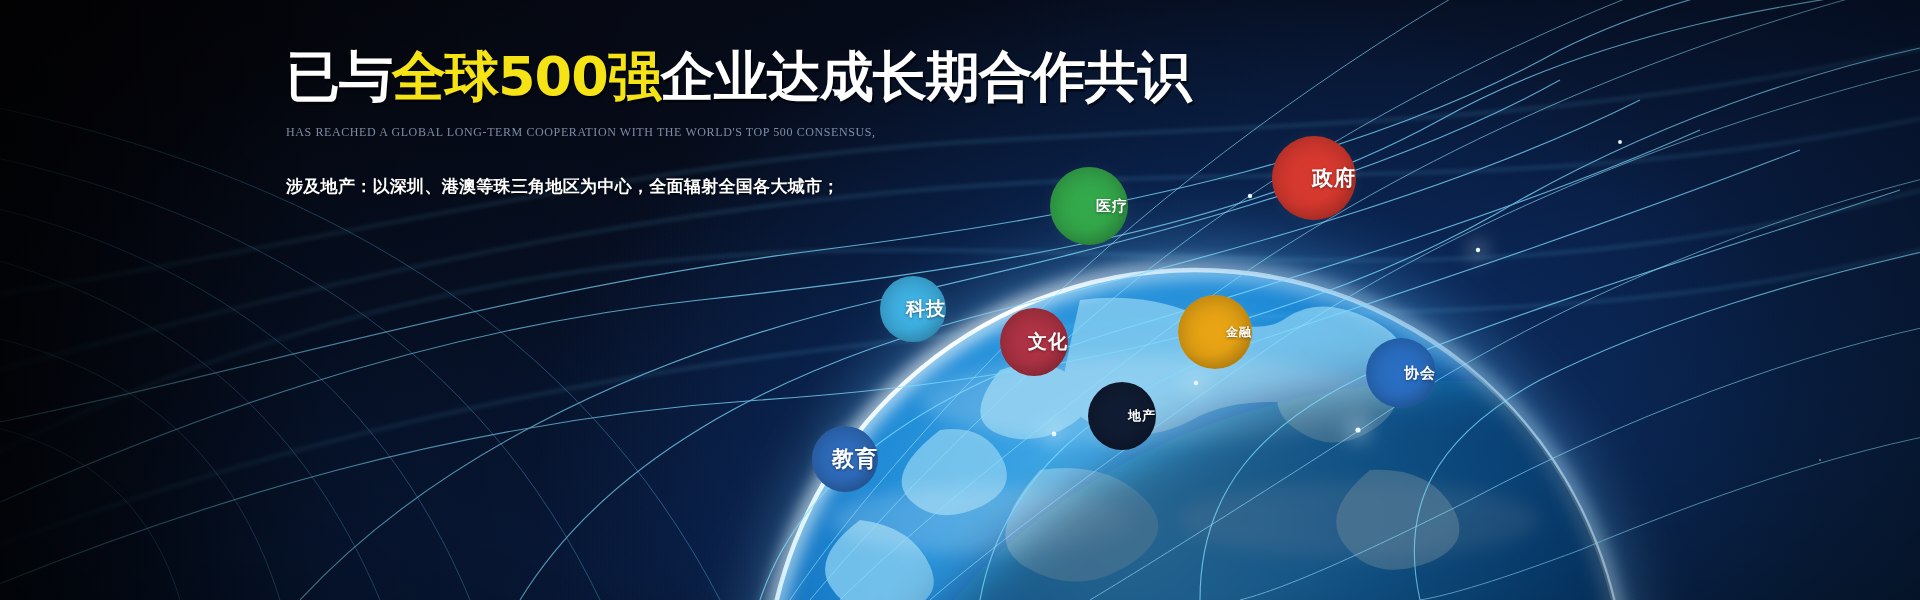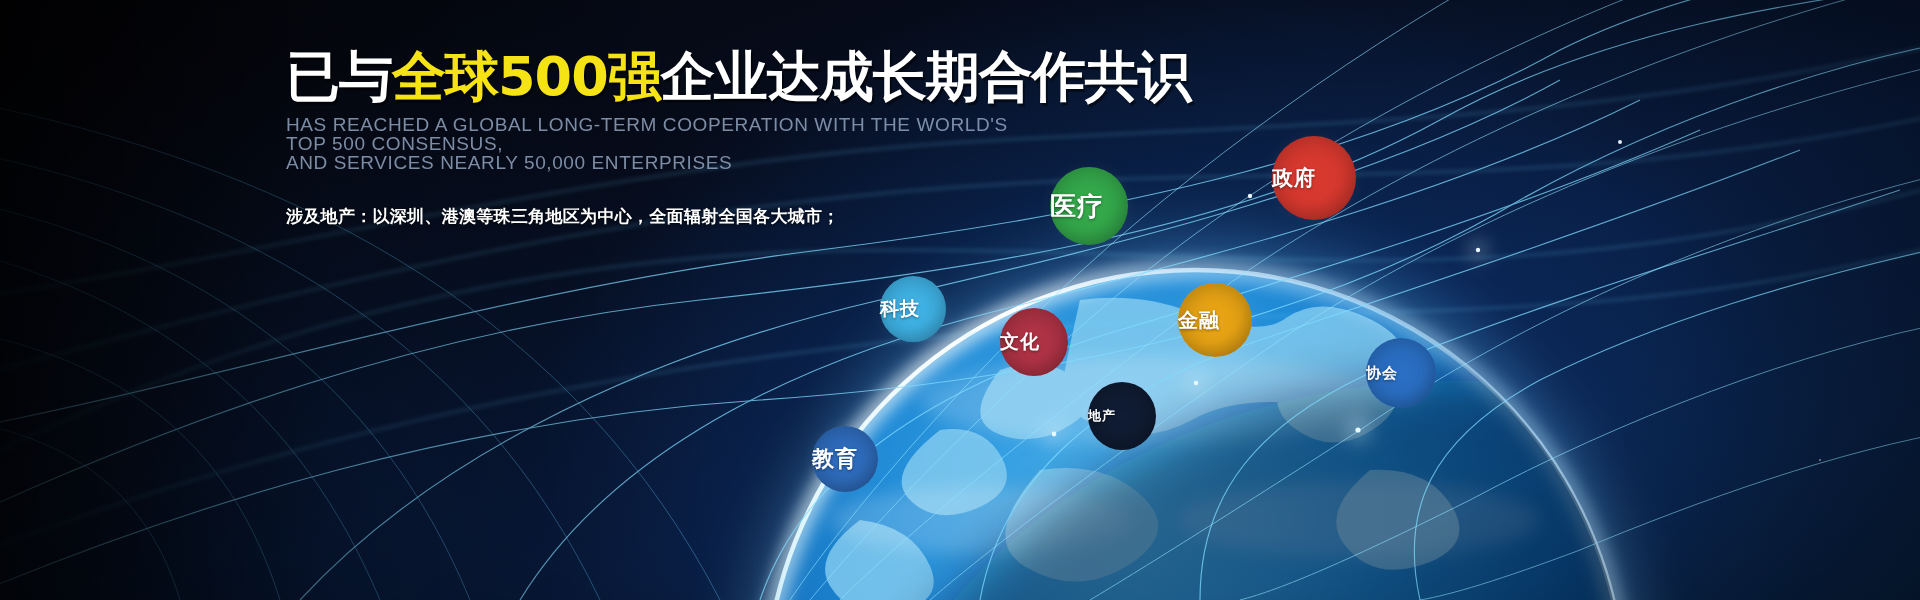--- a/index.html
+++ b/index.html
@@ -66,24 +66,24 @@
     line-height:50px;
     letter-spacing:-1px;
     font-family:"DejaVu Sans","Liberation Sans",sans-serif;
     white-space:nowrap;
   }
   .hl-line{display:block;}
   .hl-w{color:#ffffff;text-shadow:0 0 1px rgba(0,0,0,.7), 2px 3px 0 rgba(0,0,0,.45);}
   .hl-y{color:#f5e316;text-shadow:0 0 1px rgba(0,0,0,.7), 2px 3px 0 rgba(0,0,0,.45);}
 
   .eng{
-    margin-top:13px;
+    margin-top:21px;
     color:#97a9c4;
-    font-family:Liberation Sans, sans-serif;
-    font-size:19px;
+    font-family:Liberation Serif, serif;
+    font-size:12px;
     line-height:19px;
     letter-spacing:.6px;
     text-transform:uppercase;
     opacity:.82;
   }
   .eng span{display:block;}
 
   .body-cn{
     margin-top:29px;
     color:#ffffff;
@@ -93,21 +93,21 @@
     font-family:"DejaVu Sans","Liberation Sans",sans-serif;
     letter-spacing:.3px;
     text-shadow:0 1px 3px rgba(0,0,0,.8);
   }
   .body-cn span{display:block;}
 
   
   .bubble{
     position:absolute;
     border-radius:50%;
-    display:flex;align-items:center;justify-content:flex-start;
+    display:flex;align-items:center;justify-content:flex-end;
     color:#fff;
     font-weight:700;
     font-family:Liberation Mono, monospace;
     letter-spacing:1px;
     z-index:35;
     text-shadow:0 1px 3px rgba(0,0,0,.45);
     box-shadow:0 0 24px rgba(0,0,0,.28) inset, 0 0 18px rgba(255,255,255,.05);
   }
 </style>
 </head>
@@ -239,37 +239,36 @@
   <div class="bg-vign"></div>
 
   <div class="copy">
 
     <div class="headline">
       <span class="hl-line"><span class="hl-w">已与</span><span class="hl-y">全球500强</span><span class="hl-w">企业达成长期合作共识</span></span>
     </div>
 
     <div class="eng">
       <span>HAS REACHED A GLOBAL LONG-TERM COOPERATION WITH THE WORLD'S TOP 500 CONSENSUS,</span>
-      <span>AND SERVICES NEARLY 50,000 ENTERPRISES</span>
     </div>
 
     <div class="body-cn">
       <span>涉及地产：以深圳、港澳等珠三角地区为中心，全面辐射全国各大城市；</span>
     </div>
 
   </div>
 
   <div id="bubble-layer">
       <div class="bubble" style="left: 1272px; top: 136px; width: 84px; height: 84px; font-size: 21px; background: radial-gradient(circle at 35% 28%, rgb(216, 57, 47) 0%, rgb(216, 57, 47) 55%, rgba(0, 0, 0, 0.32) 140%) rgb(216, 57, 47);">
         <span>政府</span>
       </div>
-      <div class="bubble" style="left: 1050px; top: 167px; width: 78px; height: 78px; font-size: 26px; background: radial-gradient(circle at 35% 28%, rgb(52, 169, 75) 0%, rgb(52, 169, 75) 55%, rgba(0, 0, 0, 0.32) 140%) rgb(52, 169, 75);">
+      <div class="bubble" style="left: 1050px; top: 167px; width: 78px; height: 78px; font-size: 15px; background: radial-gradient(circle at 35% 28%, rgb(52, 169, 75) 0%, rgb(52, 169, 75) 55%, rgba(0, 0, 0, 0.32) 140%) rgb(52, 169, 75);">
         <span>医疗</span>
       </div>
-      <div class="bubble" style="left: 1178px; top: 283px; width: 74px; height: 74px; font-size: 20px; background: radial-gradient(circle at 35% 28%, rgb(232, 164, 20) 0%, rgb(232, 164, 20) 55%, rgba(0, 0, 0, 0.32) 140%) rgb(232, 164, 20);">
+      <div class="bubble" style="left: 1178px; top: 295px; width: 74px; height: 74px; font-size: 12px; background: radial-gradient(circle at 35% 28%, rgb(232, 164, 20) 0%, rgb(232, 164, 20) 55%, rgba(0, 0, 0, 0.32) 140%) rgb(232, 164, 20);">
         <span>金融</span>
       </div>
       <div class="bubble" style="left: 1366px; top: 338px; width: 70px; height: 70px; font-size: 15px; background: radial-gradient(circle at 35% 28%, rgb(42, 111, 196) 0%, rgb(42, 111, 196) 55%, rgba(0, 0, 0, 0.32) 140%) rgb(42, 111, 196);">
         <span>协会</span>
       </div>
       <div class="bubble" style="left: 880px; top: 276px; width: 66px; height: 66px; font-size: 19px; background: radial-gradient(circle at 35% 28%, rgb(63, 179, 230) 0%, rgb(63, 179, 230) 55%, rgba(0, 0, 0, 0.32) 140%) rgb(63, 179, 230);">
         <span>科技</span>
       </div>
       <div class="bubble" style="left: 1000px; top: 308px; width: 68px; height: 68px; font-size: 19px; background: radial-gradient(circle at 35% 28%, rgb(176, 51, 69) 0%, rgb(176, 51, 69) 55%, rgba(0, 0, 0, 0.32) 140%) rgb(176, 51, 69);">
         <span>文化</span>

